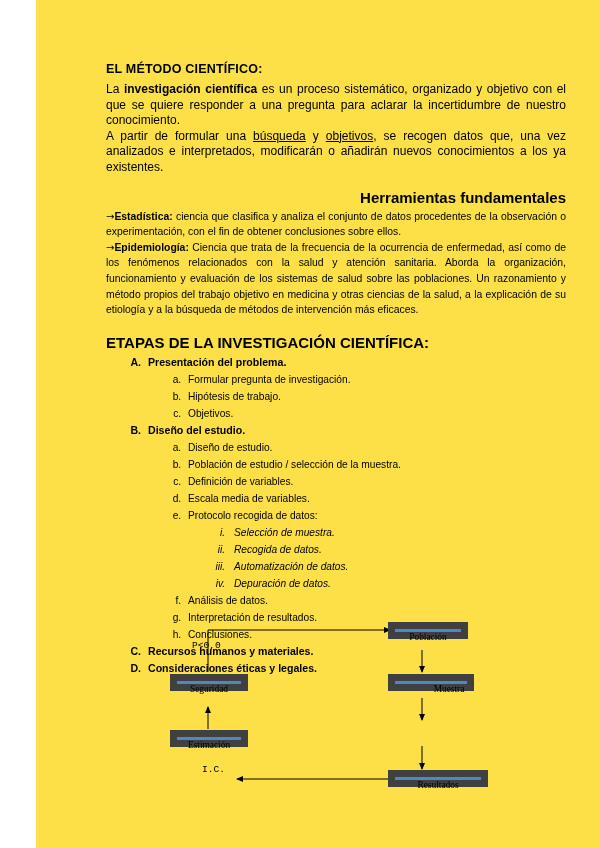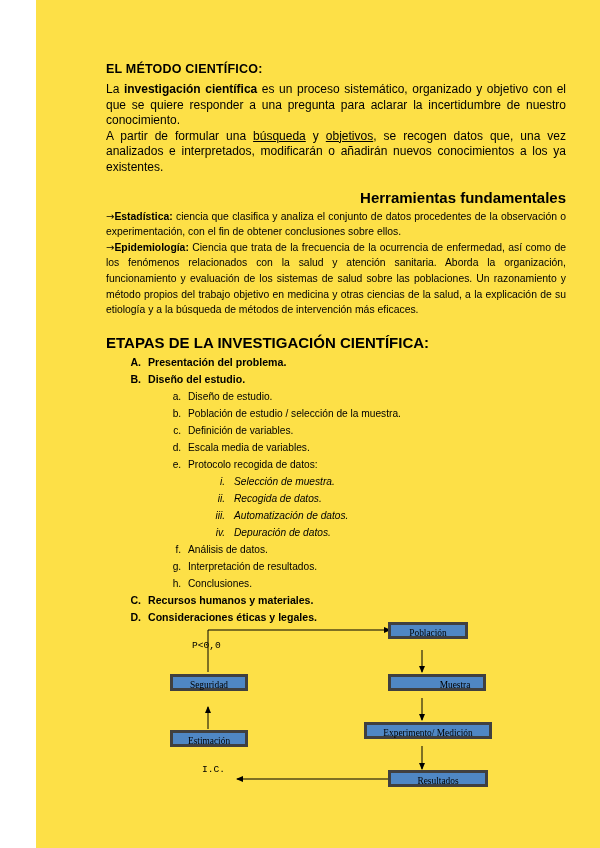--- a/index.html
+++ b/index.html
@@ -99,21 +99,21 @@
   .diagram {
     position: absolute;
     left: 64px;
     top: 612px;
     width: 472px;
     height: 200px;
   }
   .node {
     position: absolute;
     background: #4f87c4;
-    border: 3px solid #404040;
+    border: 7px solid #404040;
     color: #000000;
     font-family: "Liberation Serif", serif;
     font-size: 9.4px;
     text-align: center;
     line-height: 17px;
     height: 17px;
     box-sizing: border-box;
     white-space: nowrap;
   }
   .diag-label {
@@ -148,20 +148,25 @@
 
     <p class="arrow-item"><span class="arrow">→</span><span class="b">Estadística:</span><span> ciencia que clasifica y analiza el conjunto de datos procedentes de la observación o experimentación, con el fin de obtener conclusiones sobre ellos.</span></p>
 
     <p class="arrow-item"><span class="arrow">→</span><span class="b">Epidemiología:</span><span> Ciencia que trata de la frecuencia de la ocurrencia de enfermedad, así como de los fenómenos relacionados con la salud y atención sanitaria. Aborda la organización, funcionamiento y evaluación de los sistemas de salud sobre las poblaciones. Un razonamiento y método propios del trabajo objetivo en medicina y otras ciencias de la salud, a la explicación de su etiología y a la búsqueda de métodos de intervención más eficaces.</span></p>
 
     <h2 class="etapas">ETAPAS DE LA INVESTIGACIÓN CIENTÍFICA:</h2>
 
     <ol class="lvl1">
       <li>
         <span>Presentación del problema.</span>
+        <ol class="lvl2">
+          <li><span>Formular pregunta de investigación.</span></li>
+          <li><span>Hipótesis de trabajo.</span></li>
+          <li><span>Objetivos.</span></li>
+        </ol>
       </li>
       <li>
         <span>Diseño del estudio.</span>
         <ol class="lvl2">
           <li><span>Diseño de estudio.</span></li>
           <li><span>Población de estudio / selección de la muestra.</span></li>
           <li><span>Definición de variables.</span></li>
           <li><span>Escala media de variables.</span></li>
           <li>
             <span>Protocolo recogida de datos:</span>
@@ -198,22 +203,21 @@
       <line x1="322" y1="134" x2="322" y2="157" stroke="#000" stroke-width="1" marker-end="url(#ah)"></line>
 
       <line x1="290" y1="167" x2="137" y2="167" stroke="#000" stroke-width="1" marker-end="url(#ah)"></line>
 
       <line x1="108" y1="117" x2="108" y2="95" stroke="#000" stroke-width="1" marker-end="url(#ah)"></line>
 
       <polyline points="108,60 108,18 290,18" fill="none" stroke="#000" stroke-width="1" marker-end="url(#ah)"></polyline>
     </svg>
 
     <div class="node" style="left:288px; top:10px; width:80px;"><span>Población</span></div>
-    <div class="node" style="left:288px; top:62px; width:98px;padding-left:36px;"><span>Muestra</span></div>
-    <div class="node" style="left:264px; top:110px; width:128px;"><span>Experimento/ Medición</span></div>
+    <div class="node" style="left:288px; top:62px; width:86px;padding-left:36px;"><span>Muestra</span></div>
     <div class="node" style="left:288px; top:158px; width:100px;"><span>Resultados</span></div>
     <div class="node" style="left:70px; top:62px; width:78px;"><span>Seguridad</span></div>
     <div class="node" style="left:70px; top:118px; width:78px;"><span>Estimación</span></div>
 
     <div class="diag-label" style="left:92px; top:28px;">P&lt;0,0</div>
     <div class="diag-label" style="left:102px; top:152px;">I.C.</div>
   </div>
 
 </div>
 

